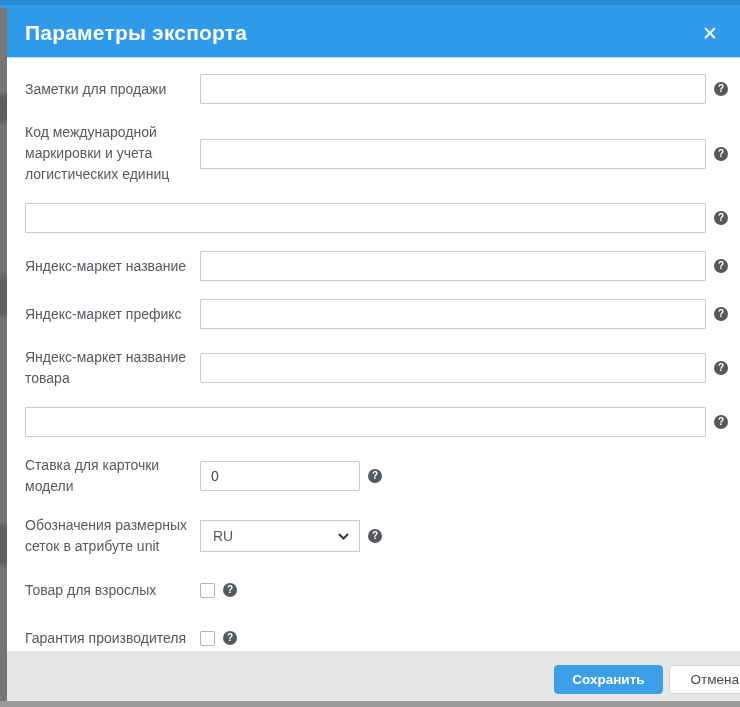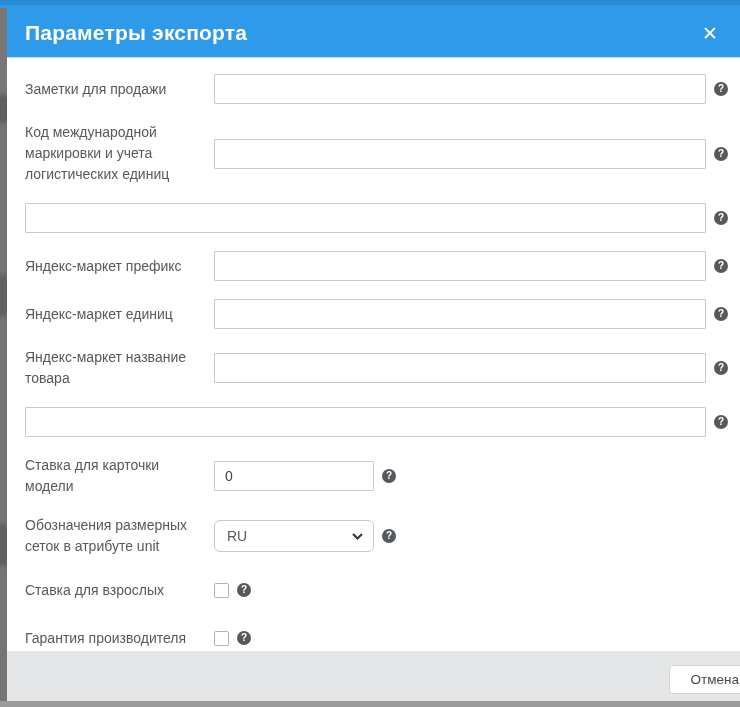--- a/index.html
+++ b/index.html
@@ -43,36 +43,36 @@
 
   .modal-body {
     flex: 1 1 auto; background: #ffffff; padding: 16px 12px 0 25px;
     overflow: hidden;
   }
 
   .row {
     display: flex; align-items: center; margin-bottom: 18px;
   }
   .row-label {
-    flex: 0 0 165px; width: 165px; margin-right: 24px;
+    flex: 0 0 165px; width: 165px; margin-right: 10px;
     font-size: 14px; line-height: 1.5; color: #55595e;
   }
   .row-control {
     flex: 1 1 auto; display: flex; align-items: center; gap: 8px;
     min-height: 30px;
   }
   .text-input {
     flex: 1 1 auto; height: 30px; border: 1px solid #c9c9c9; border-radius: 1px;
     background: #fff; font: 14px "Liberation Sans", sans-serif; color: #444;
     padding: 0 10px; outline: none;
   }
   .text-input.short { flex: 0 0 160px; width: 160px; }
   .select-box {
     flex: 0 0 160px; width: 160px; height: 32px;
-    border: 1px solid #c9c9c9; border-radius: 6px; background: #fff;
+    border: 1px solid #c9c9c9; border-radius: 0; background: #fff;
     display: flex; align-items: center; justify-content: space-between;
     padding: 0 10px 0 12px; cursor: pointer;
     font-size: 14px; color: #55595e;
   }
   .chevron { width: 11px; height: 7px; flex: 0 0 11px; }
   .chevron polyline { fill: none; stroke: #333; stroke-width: 2; }
 
   .checkbox {
     appearance: none; -webkit-appearance: none;
     width: 15px; height: 15px; border: 1px solid #b3b3b3; border-radius: 2px;
@@ -136,29 +136,29 @@
     </div>
 
     <div class="row">
       <div class="row-control">
         <input class="text-input" type="text" value="" style="">
         <span class="help-icon">?</span>
       </div>
     </div>
 
     <div class="row">
+      <label class="row-label">Яндекс-маркет название</label>
+      <div class="row-control">
+        <input class="text-input" type="text" value="" style="">
+        <span class="help-icon">?</span>
+      </div>
+    </div>
+
+    <div class="row">
       <label class="row-label">Яндекс-маркет префикс</label>
-      <div class="row-control">
-        <input class="text-input" type="text" value="" style="">
-        <span class="help-icon">?</span>
-      </div>
-    </div>
-
-    <div class="row">
-      <label class="row-label">Яндекс-маркет единиц</label>
       <div class="row-control">
         <input class="text-input" type="text" value="" style="">
         <span class="help-icon">?</span>
       </div>
     </div>
 
     <div class="row">
       <label class="row-label">Яндекс-маркет название товара</label>
       <div class="row-control">
         <input class="text-input" type="text" value="" style="">
@@ -188,34 +188,35 @@
           <span>RU</span>
           <svg class="chevron" viewBox="0 0 11 7">
               <polyline points="1,1 5.5,5.5 10,1"></polyline>
             </svg>
         </div>
         <span class="help-icon">?</span>
       </div>
     </div>
 
     <div class="row">
-      <label class="row-label">Ставка для взрослых</label>
+      <label class="row-label">Товар для взрослых</label>
       <div class="row-control">
         <input class="checkbox" type="checkbox" style="">
         <span class="help-icon">?</span>
       </div>
     </div>
 
     <div class="row">
       <label class="row-label">Гарантия производителя</label>
       <div class="row-control">
         <input class="checkbox" type="checkbox" style="">
         <span class="help-icon">?</span>
       </div>
     </div>
 
   </div>
 
   <div class="modal-footer">
+    <button class="btn btn-save">Сохранить</button>
     <button class="btn btn-cancel">Отмена</button>
   </div>
 
 </div>
 
 </body></html>

